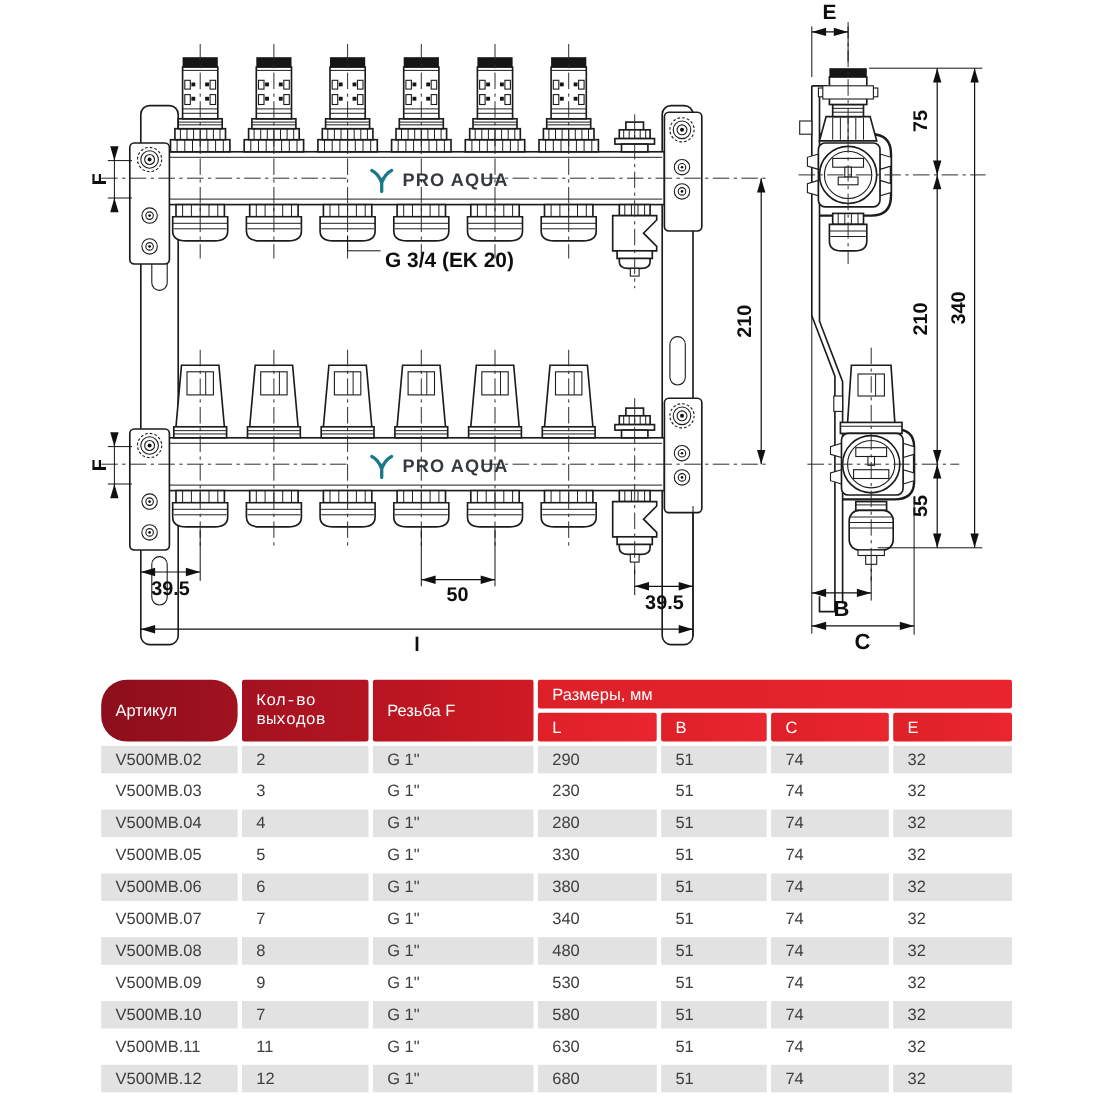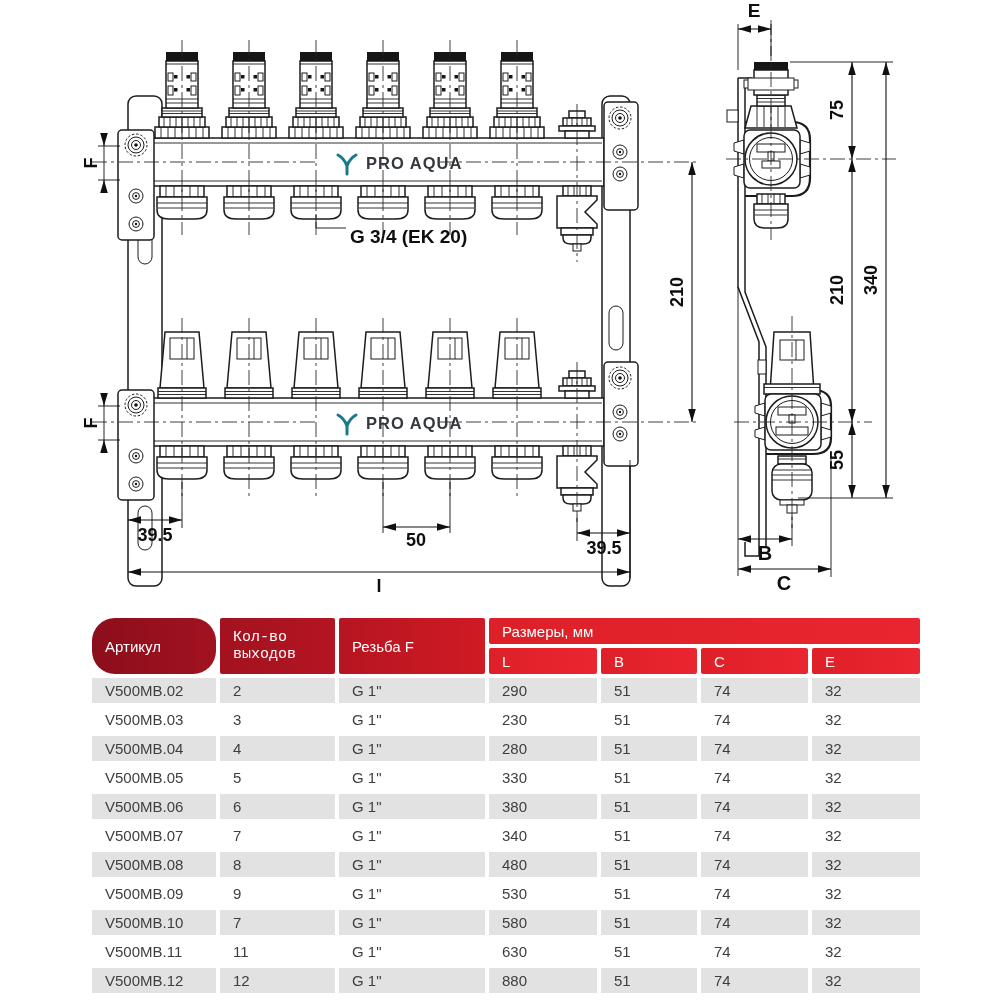--- a/index.html
+++ b/index.html
@@ -447,18 +447,18 @@
   <div class="td">11</div>
   <div class="td">G 1"</div>
   <div class="td">630</div>
   <div class="td">51</div>
   <div class="td">74</div>
   <div class="td">32</div>
 
   <div class="td g">V500MB.12</div>
   <div class="td g">12</div>
   <div class="td g">G 1"</div>
-  <div class="td g">880</div>
+  <div class="td g">680</div>
   <div class="td g">51</div>
   <div class="td g">74</div>
   <div class="td g">32</div>
 </div>
 </div>
 
 </body></html>

